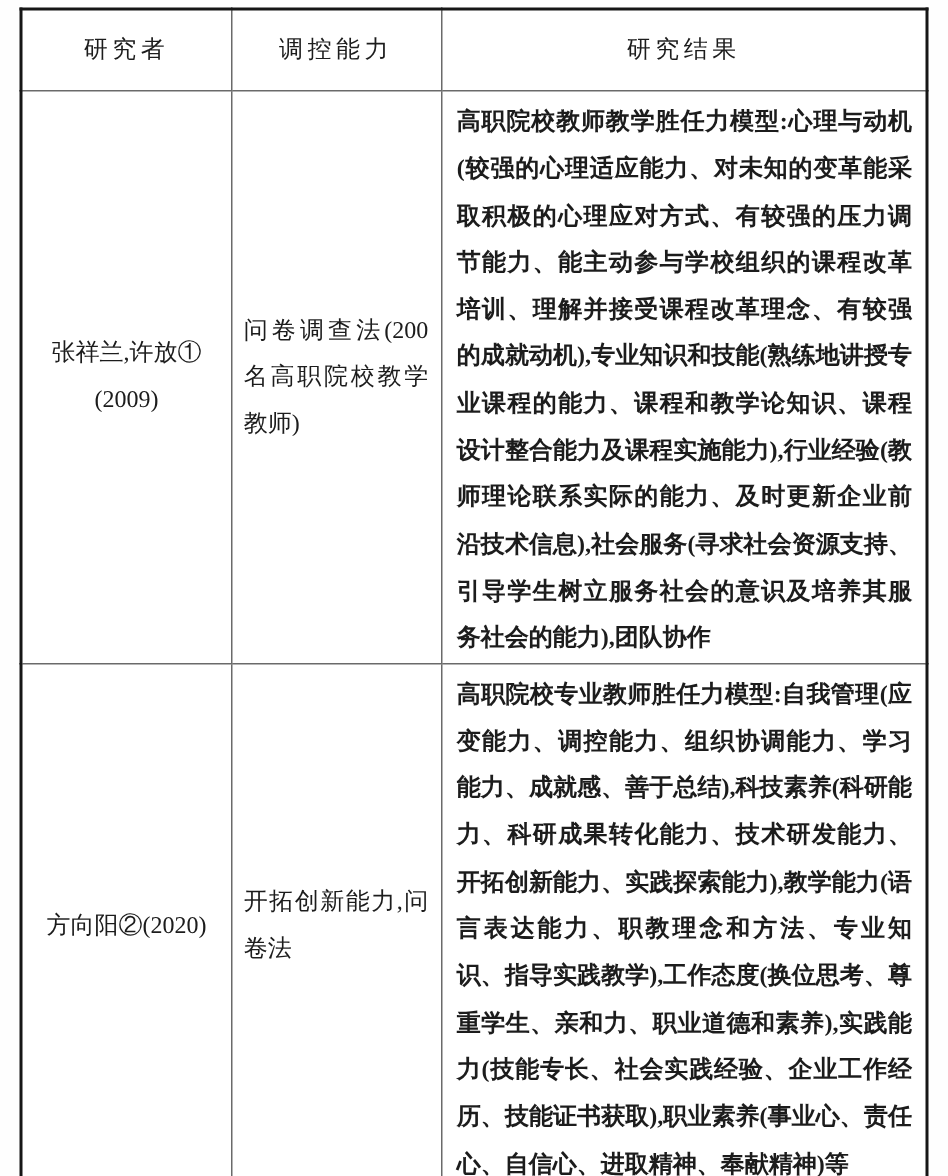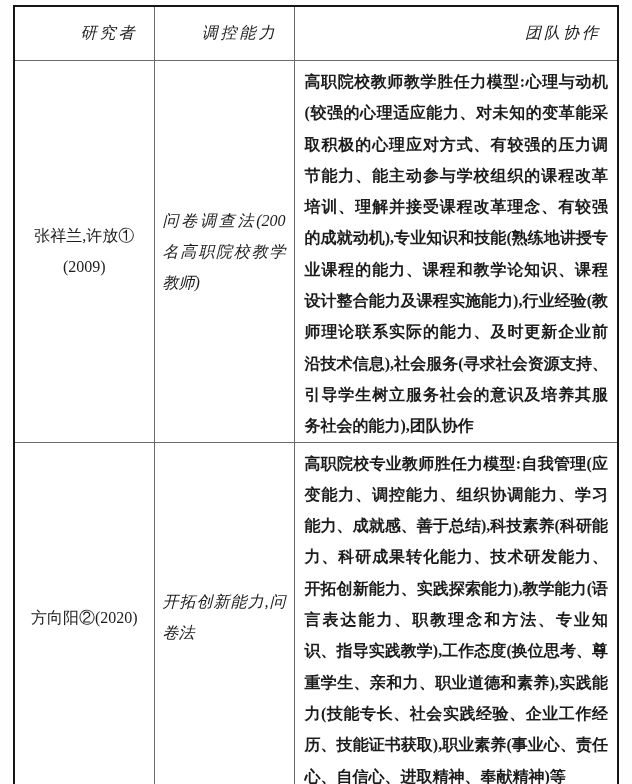--- a/index.html
+++ b/index.html
@@ -38,43 +38,41 @@
     font-weight: normal;
     overflow: hidden;
     box-sizing: border-box;
   }
   
   th.col-results, td.cell-result {
     border-left: 1.5px solid #222222;
   }
   tr.header-row th {
     height: 35px;
-    text-align: right;
+    text-align: center;
     vertical-align: middle;
     letter-spacing: 3px;
     padding: 16px;
-    font-style: italic;
   }
   tr.body-row-1 { height: 376px; }
   tr.body-row-2 { height: 345px; }
   td.cell-researcher {
     text-align: center;
     vertical-align: middle;
     line-height: 31px;
     white-space: pre-line;
     padding: 4px 4px;
     margin-left: 36px;
   }
   td.cell-method {
     text-align: justify;
     text-justify: inter-ideograph;
     vertical-align: middle;
     line-height: 31px;
     padding: 0 8px;
-    font-style: italic;
   }
   td.cell-result {
     text-align: justify;
     text-justify: inter-ideograph;
     vertical-align: top;
     line-height: 31.3px;
     padding: 5px 9px 0 10px;
     font-weight: bold;
   }
 </style>
@@ -85,21 +83,21 @@
   <table class="research-table">
     <colgroup>
       <col class="c1">
       <col class="c2">
       <col class="c3">
     </colgroup>
     <thead>
       <tr class="header-row">
         <th class="col-researcher">研究者</th>
         <th class="col-method">调控能力</th>
-        <th class="col-results">团队协作</th>
+        <th class="col-results">研究结果</th>
       </tr>
     </thead>
     <tbody>
       <tr class="body-row-1">
         <td class="cell-researcher">张祥兰,许放①
 (2009)</td>
         <td class="cell-method">问卷调查法(200名高职院校教学教师)</td>
         <td class="cell-result">高职院校教师教学胜任力模型:心理与动机(较强的心理适应能力、对未知的变革能采取积极的心理应对方式、有较强的压力调节能力、能主动参与学校组织的课程改革培训、理解并接受课程改革理念、有较强的成就动机),专业知识和技能(熟练地讲授专业课程的能力、课程和教学论知识、课程设计整合能力及课程实施能力),行业经验(教师理论联系实际的能力、及时更新企业前沿技术信息),社会服务(寻求社会资源支持、引导学生树立服务社会的意识及培养其服务社会的能力),团队协作</td>
       </tr>
       <tr class="body-row-2">

